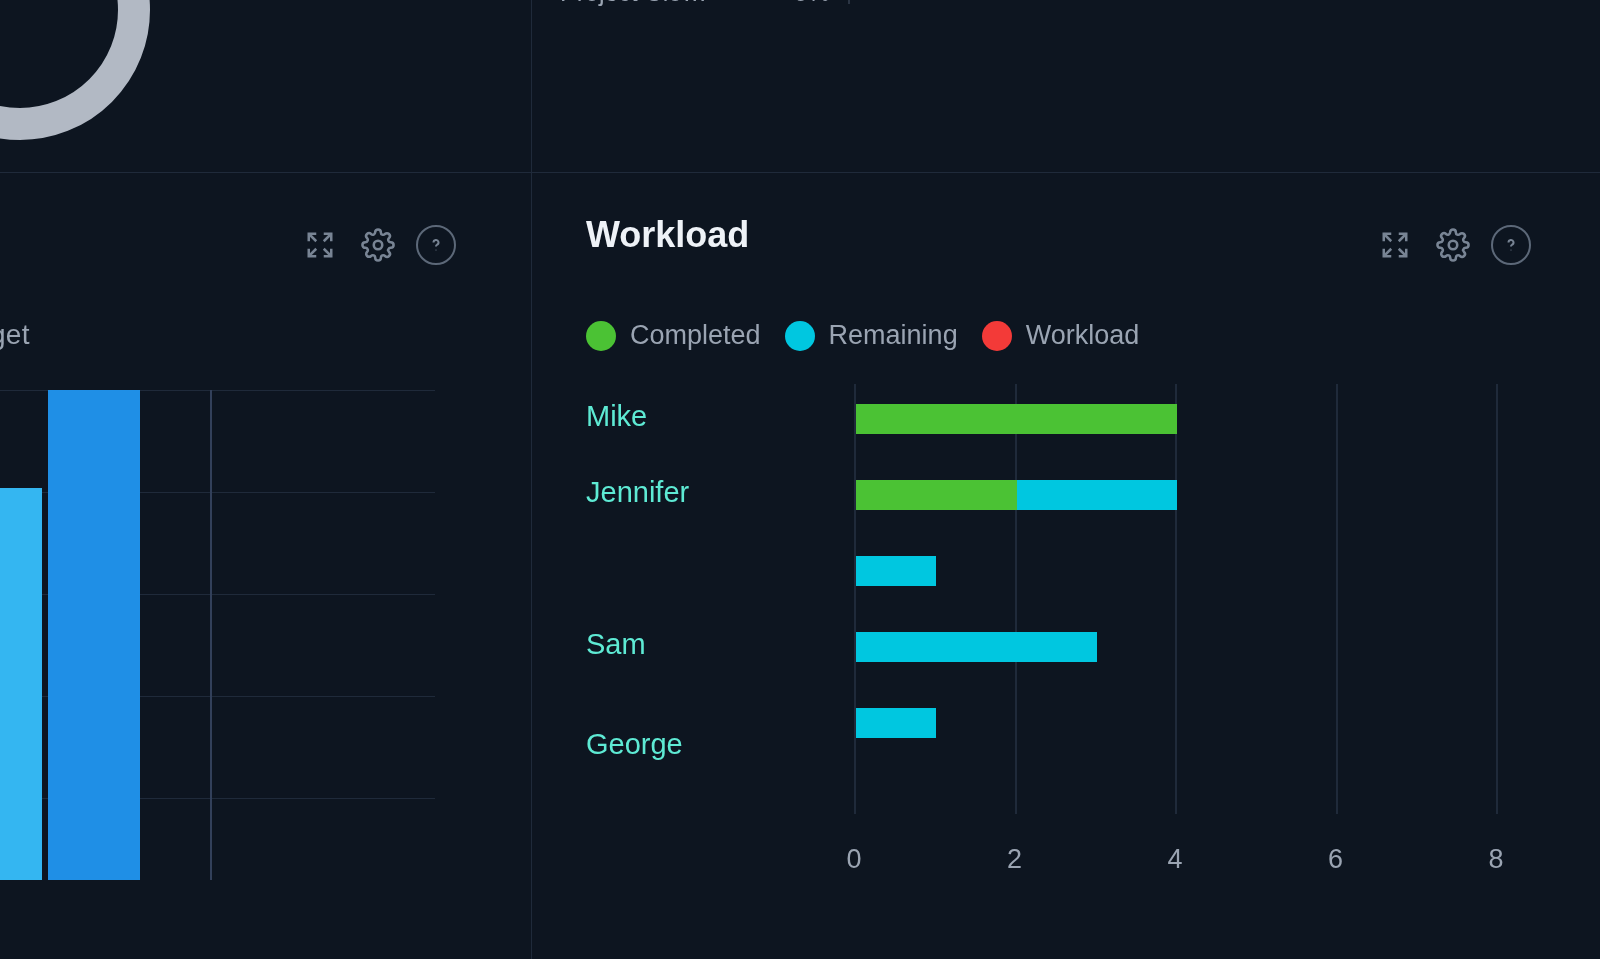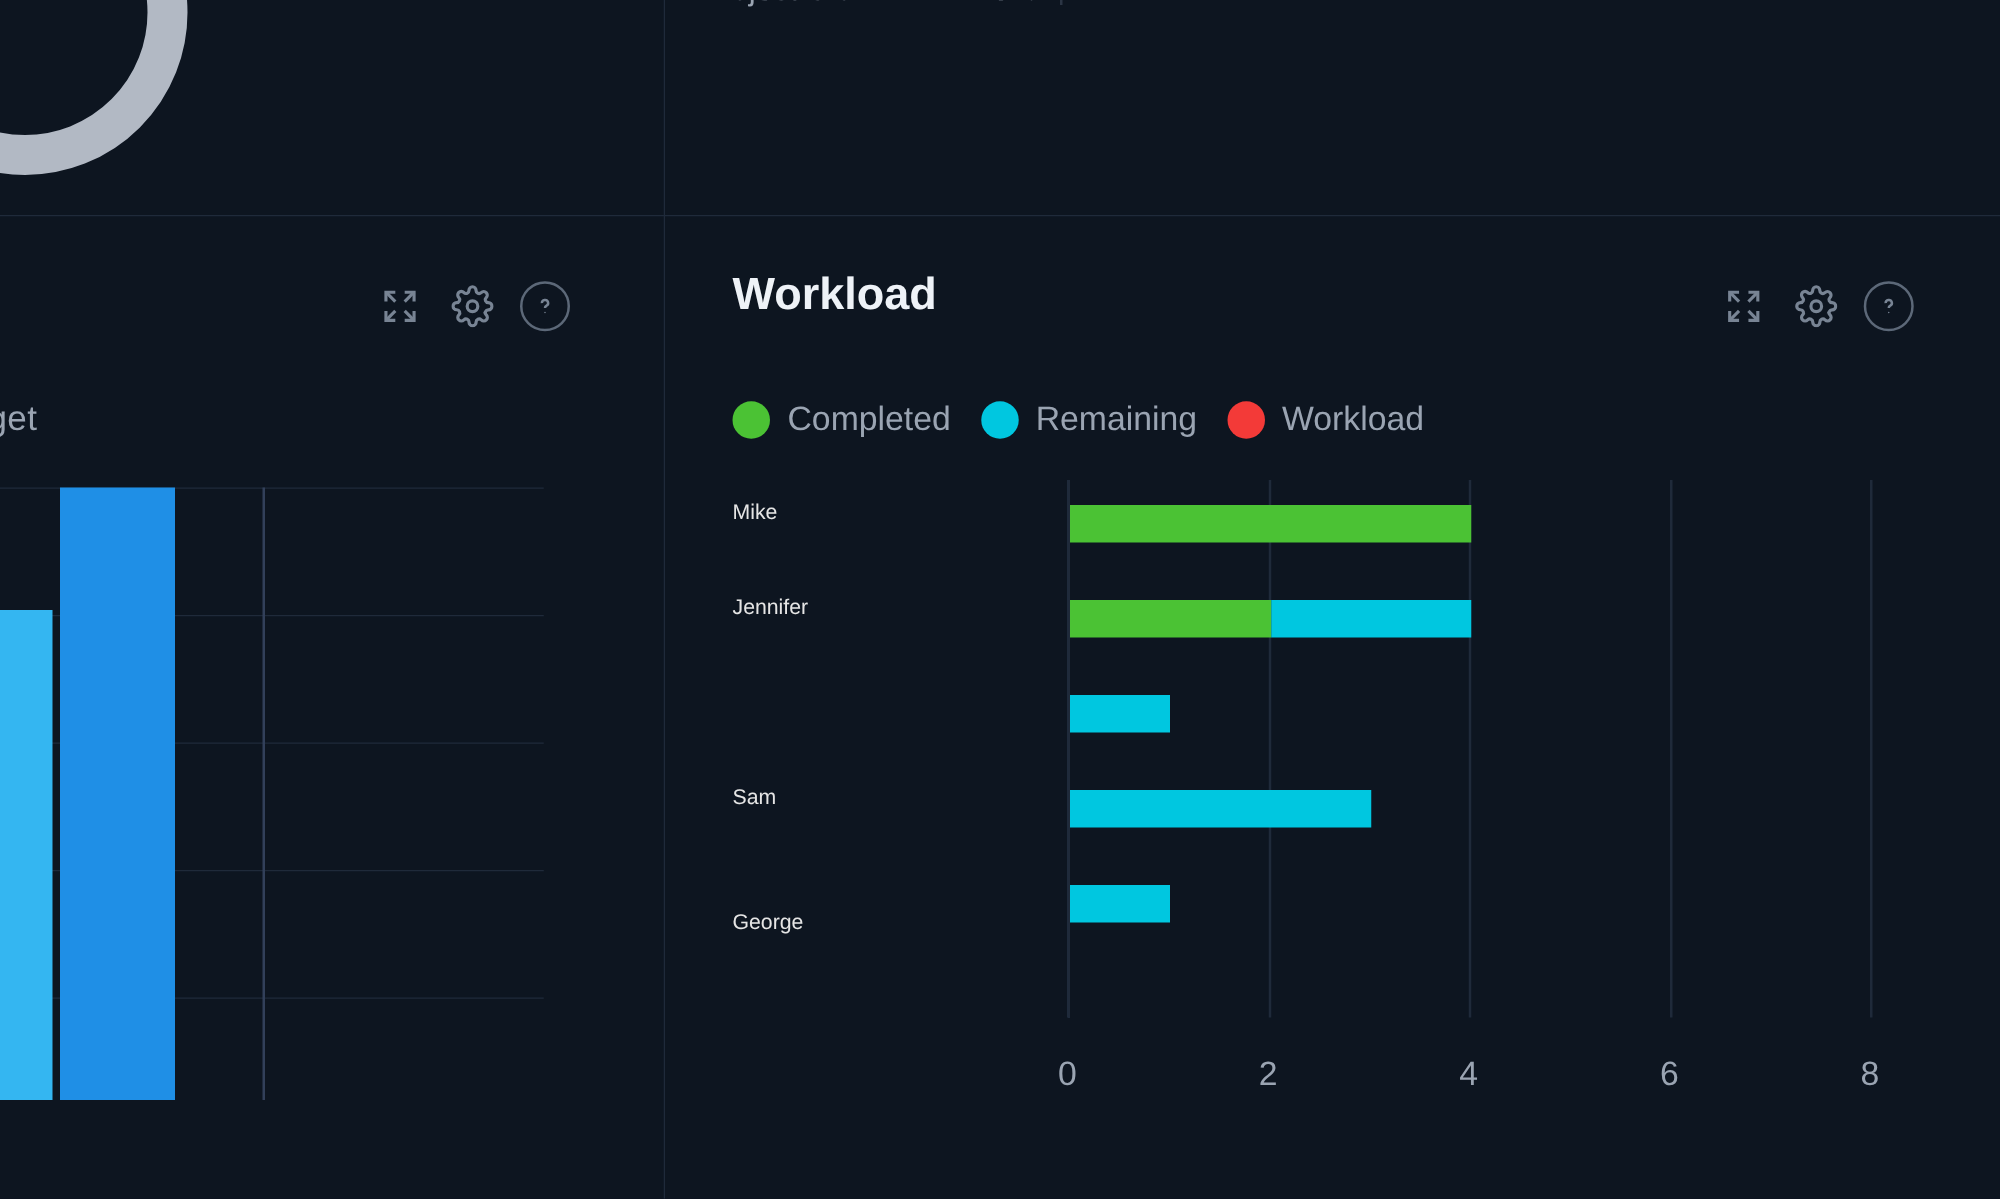--- a/index.html
+++ b/index.html
@@ -195,22 +195,22 @@
     left: 0;
     top: 0;
     width: 2px;
     height: 430px;
     background: #32405a;
   }
   .wl-row {
     position: absolute;
     left: -268px;
     width: 268px;
-    font-size: 17px;
-    color: #e5e5e5;
+    font-size: 29px;
+    color: #5eead4;
   }
   .wl-bar {
     position: absolute;
     height: 30px;
     display: flex;
   }
   .wl-seg {
     height: 100%;
   }
   .wl-ticks {

